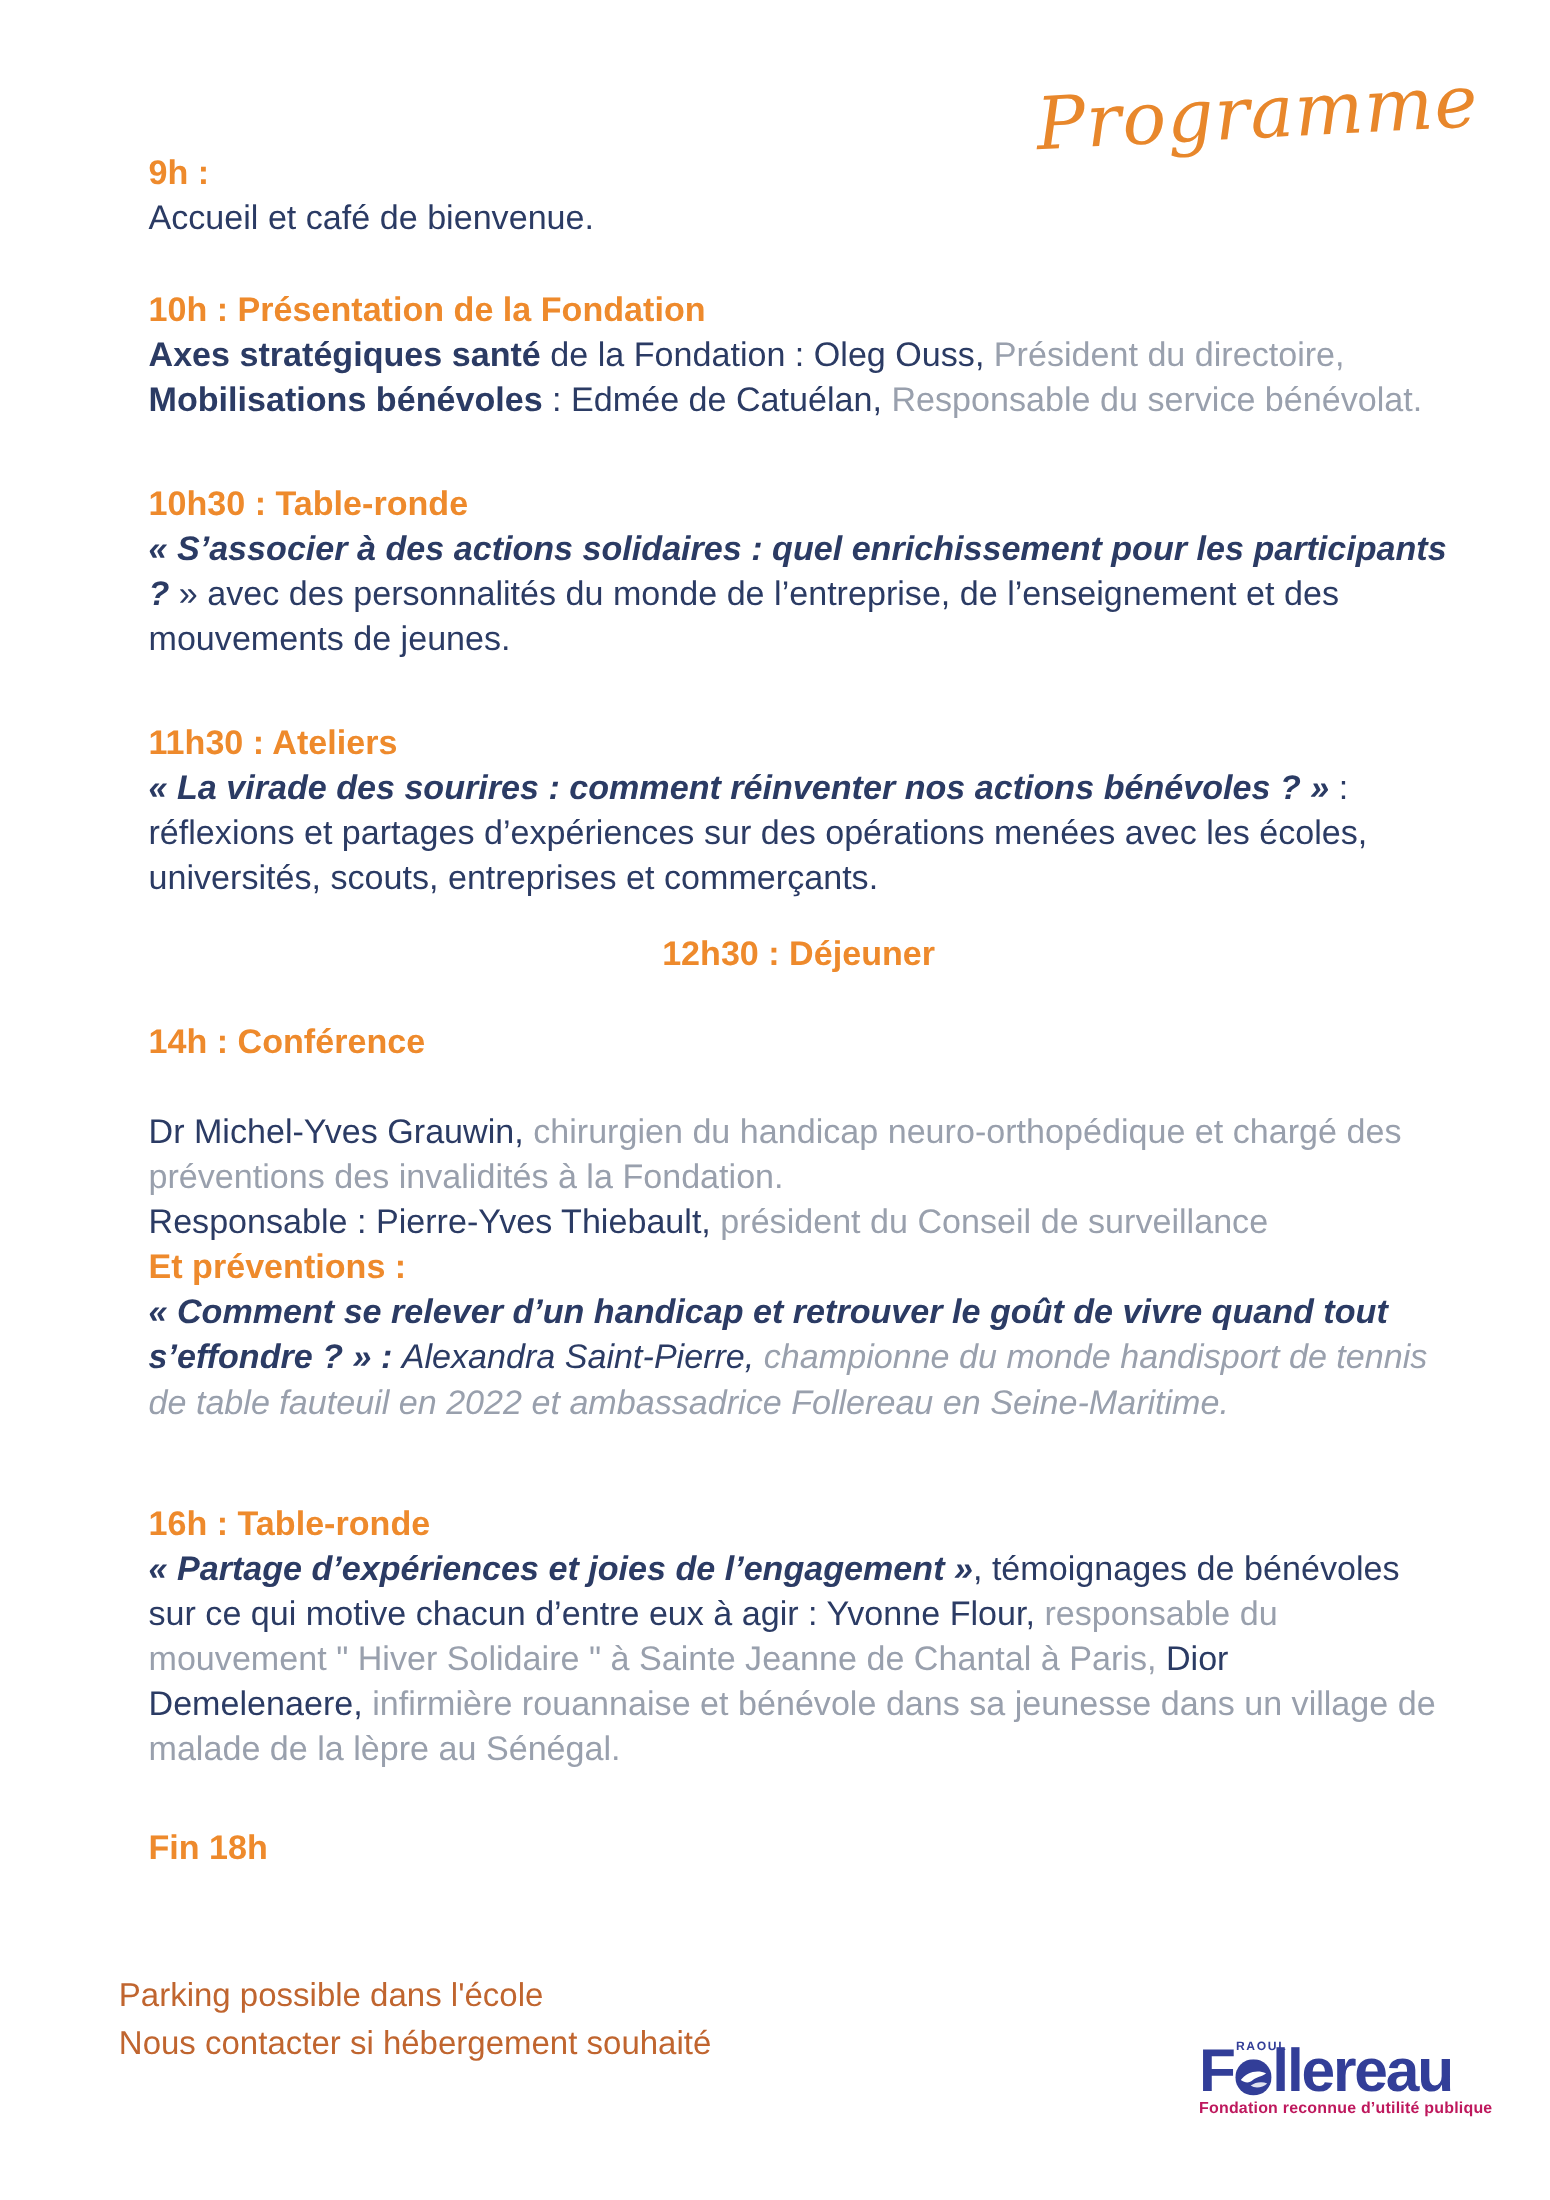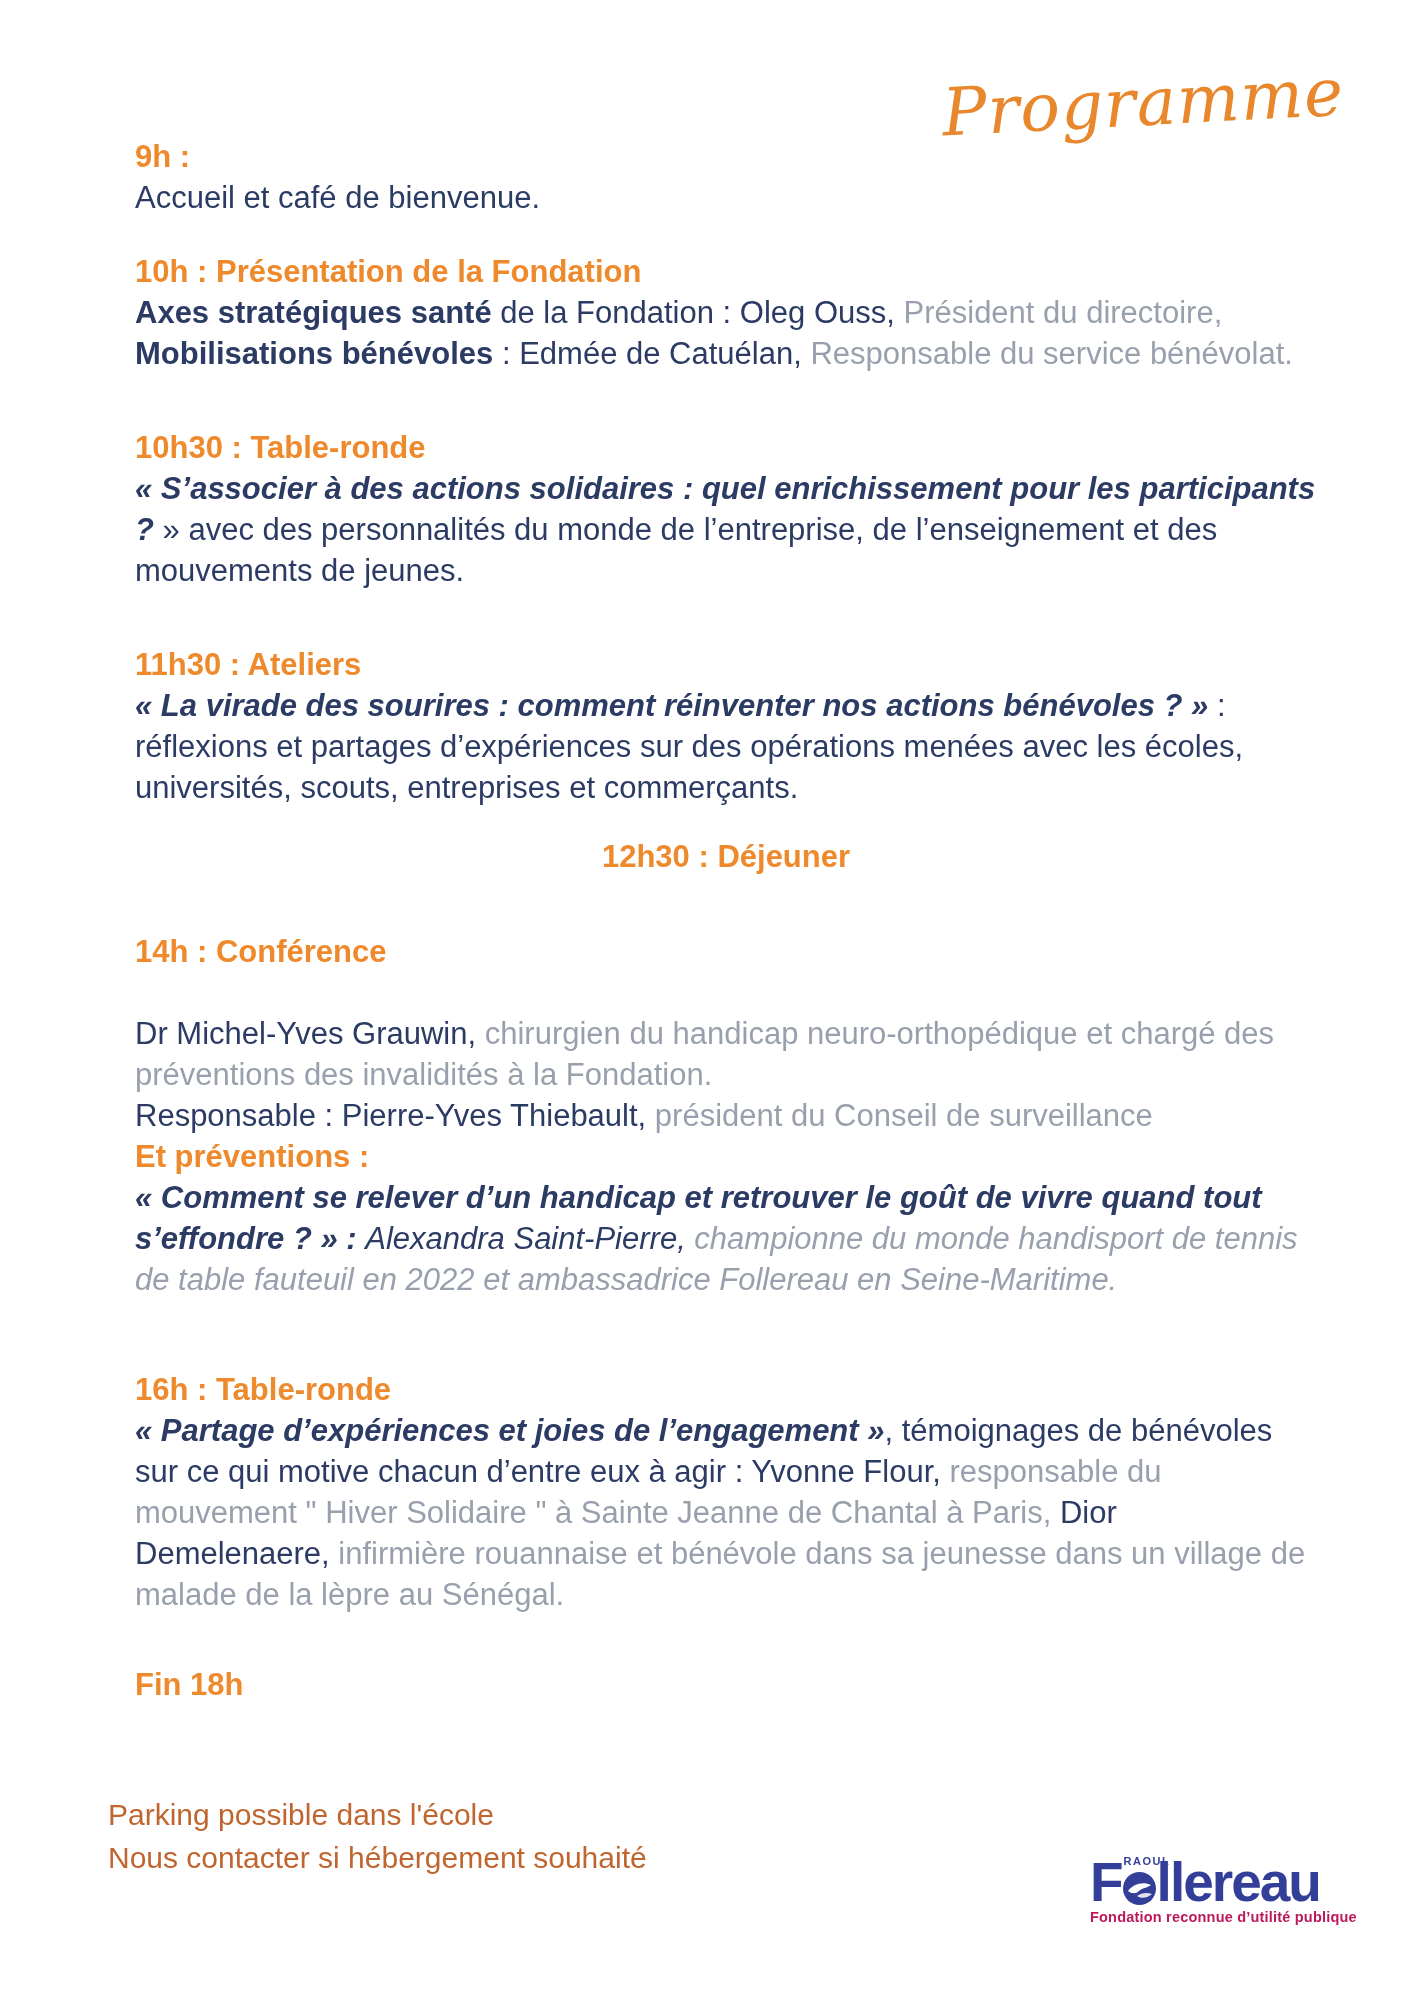--- a/index.html
+++ b/index.html
@@ -94,21 +94,21 @@
 </style>
 </head>
 <body>
 
 <div class="page">
 
   <div class="script-title">Programme</div>
 
   <div class="content">
 
-    <section class="sec" style="margin-bottom:33px">
+    <section class="sec" style="margin-bottom:43px">
       <div class="h">9h :</div>
       <div>
         <span class="navy">Accueil et café de bienvenue.</span>
       </div>
     </section>
 
     <section class="sec" style="margin-bottom:53px">
       <div class="h">10h : Présentation de la Fondation</div>
       <div>
         <span class="b">Axes stratégiques santé</span><span> de la Fondation : Oleg Ouss, </span><span class="gray">Président du directoire,</span><br>
@@ -123,21 +123,21 @@
       </div>
     </section>
 
     <section class="sec" style="margin-bottom:28px">
       <div class="h">11h30 : Ateliers</div>
       <div>
         <span class="bi">« La virade des sourires : comment réinventer nos actions bénévoles ? »</span><span> : réflexions et partages d’expériences sur des opérations menées avec les écoles, universités, scouts, entreprises et commerçants.</span>
       </div>
     </section>
 
-    <section class="sec center" style="margin-bottom:54px">
+    <section class="sec center" style="margin-bottom:39px">
       <div class="h">12h30 : Déjeuner</div>
     </section>
 
     <section class="sec" style="margin-bottom:69px">
       <div class="h">14h : Conférence</div>
       <div>
         <br>
         <span>Dr Michel-Yves Grauwin, </span><span class="gray">chirurgien du handicap neuro-orthopédique et chargé des préventions des invalidités à la Fondation.</span><br>
         <span>Responsable : Pierre-Yves Thiebault, </span><span class="gray">président du Conseil de surveillance</span><br>
         <span class="h">Et préventions :</span><br>

